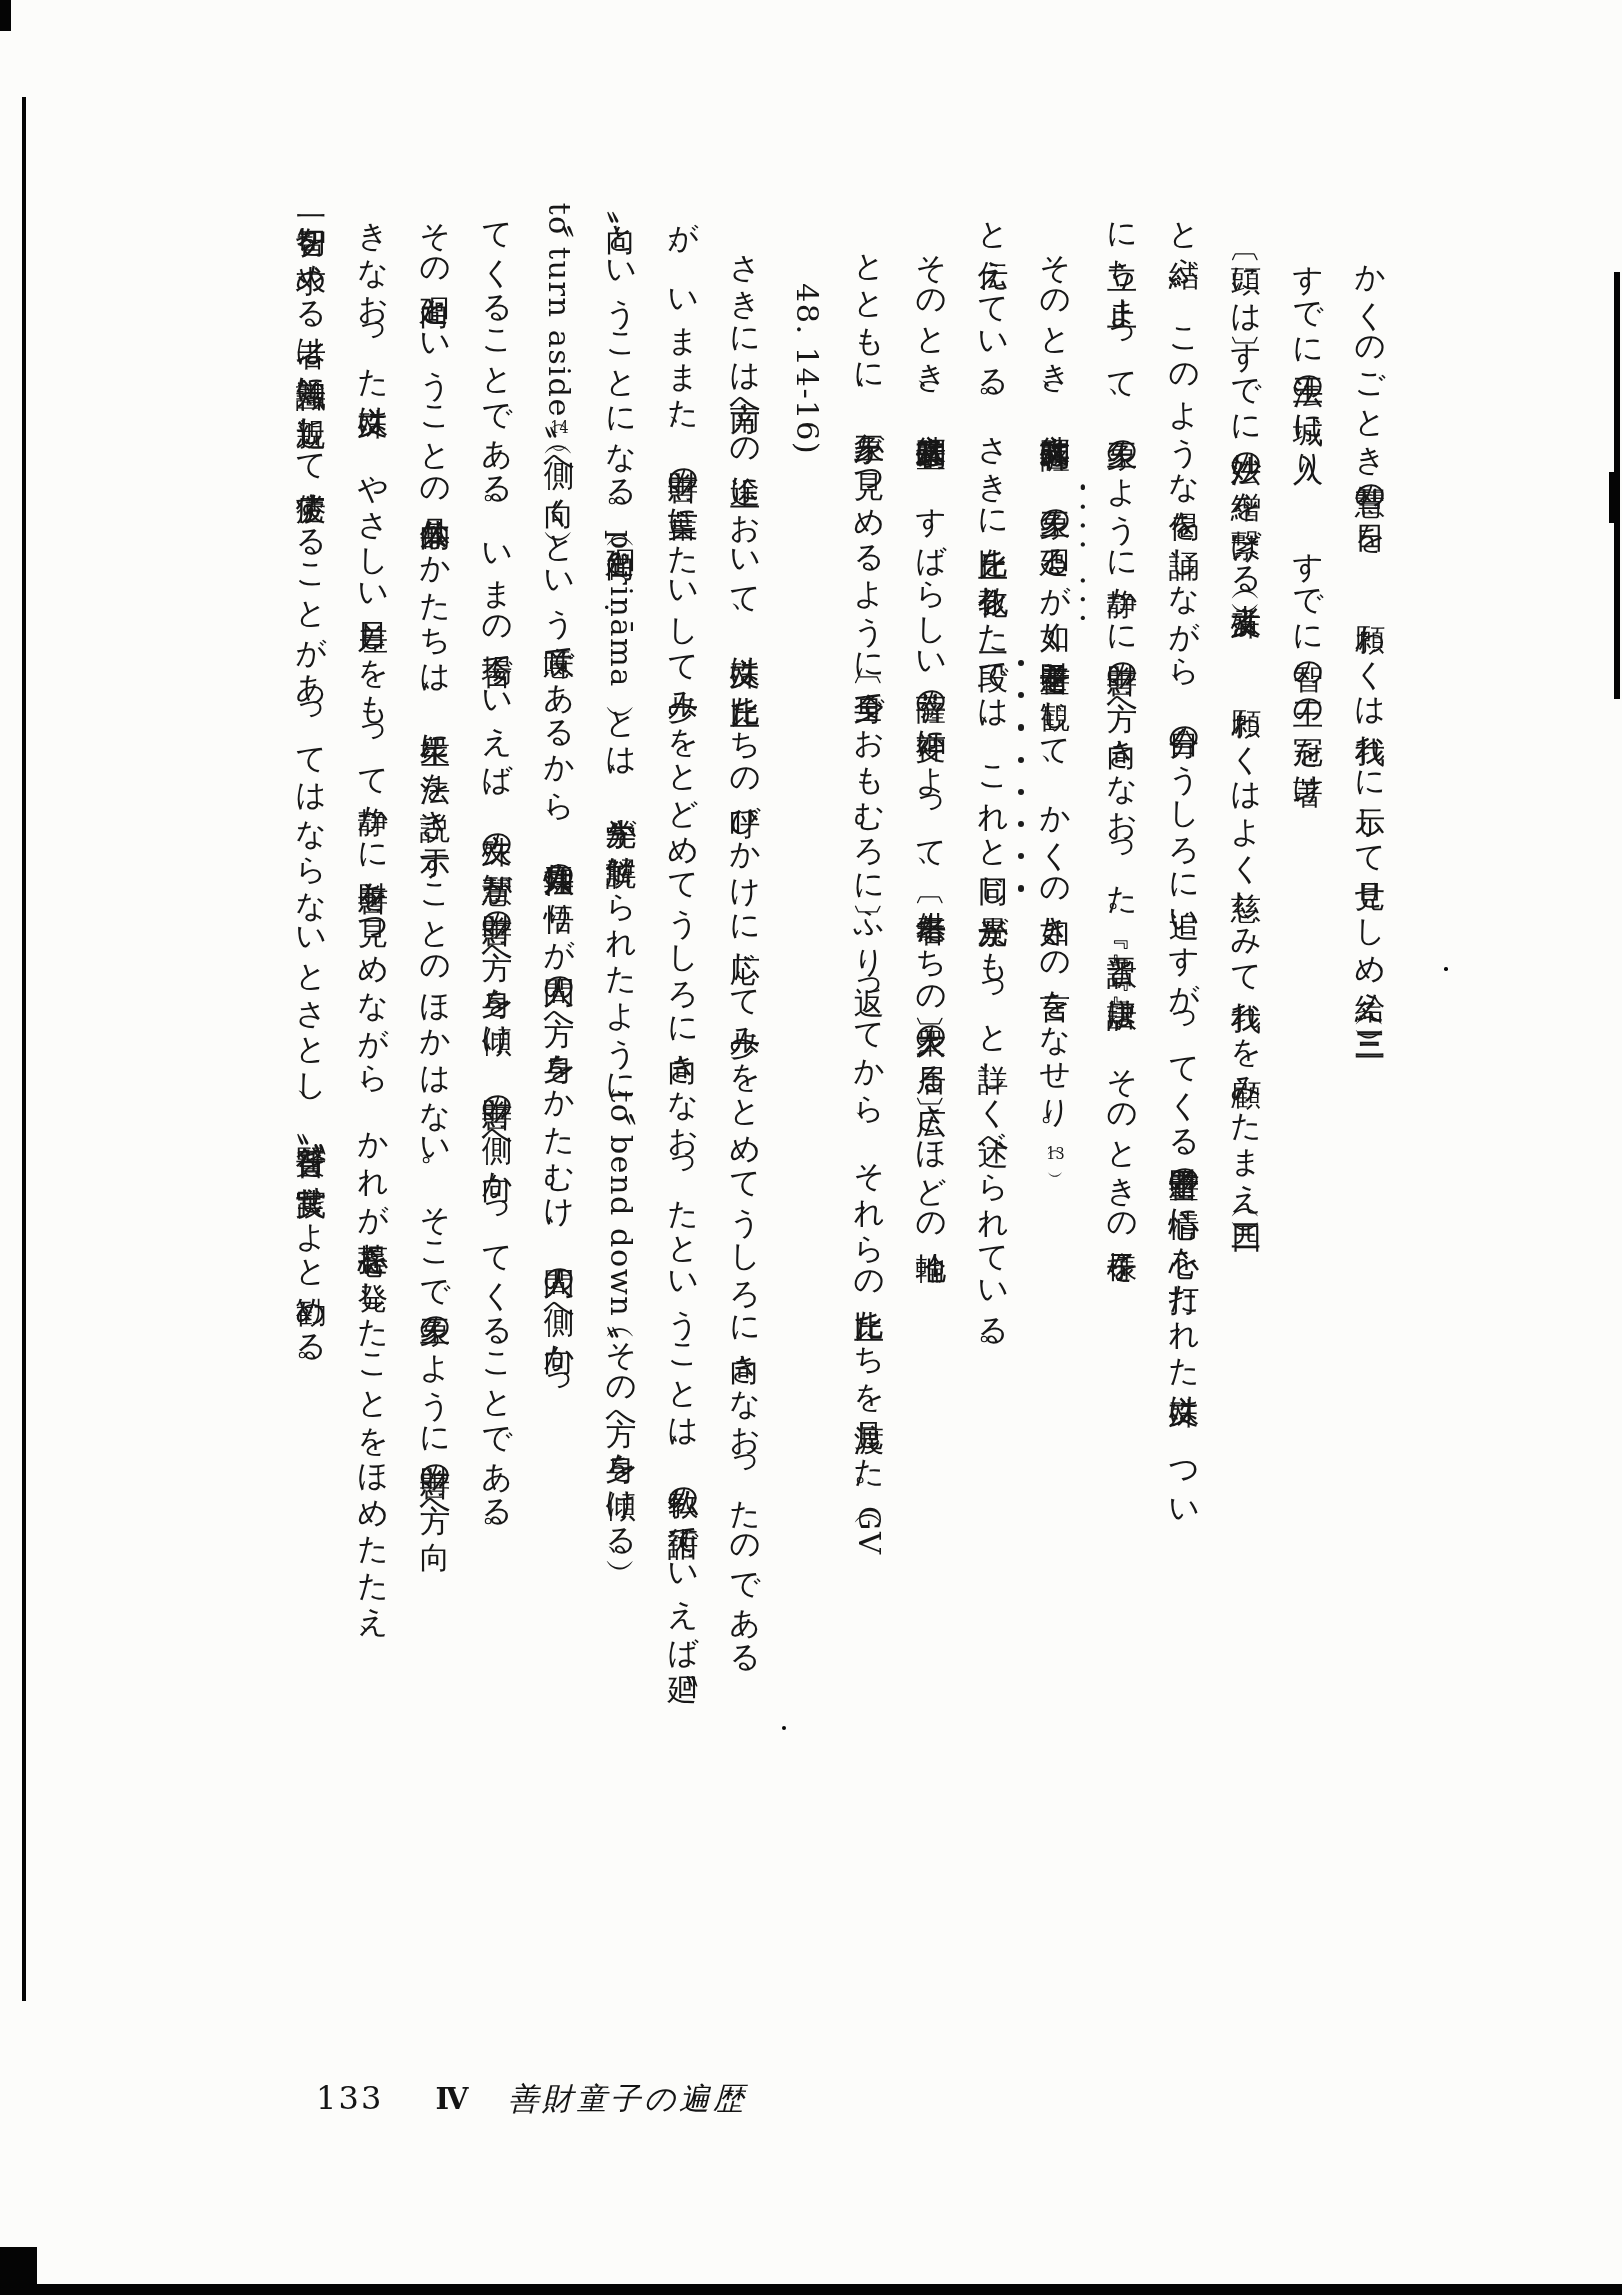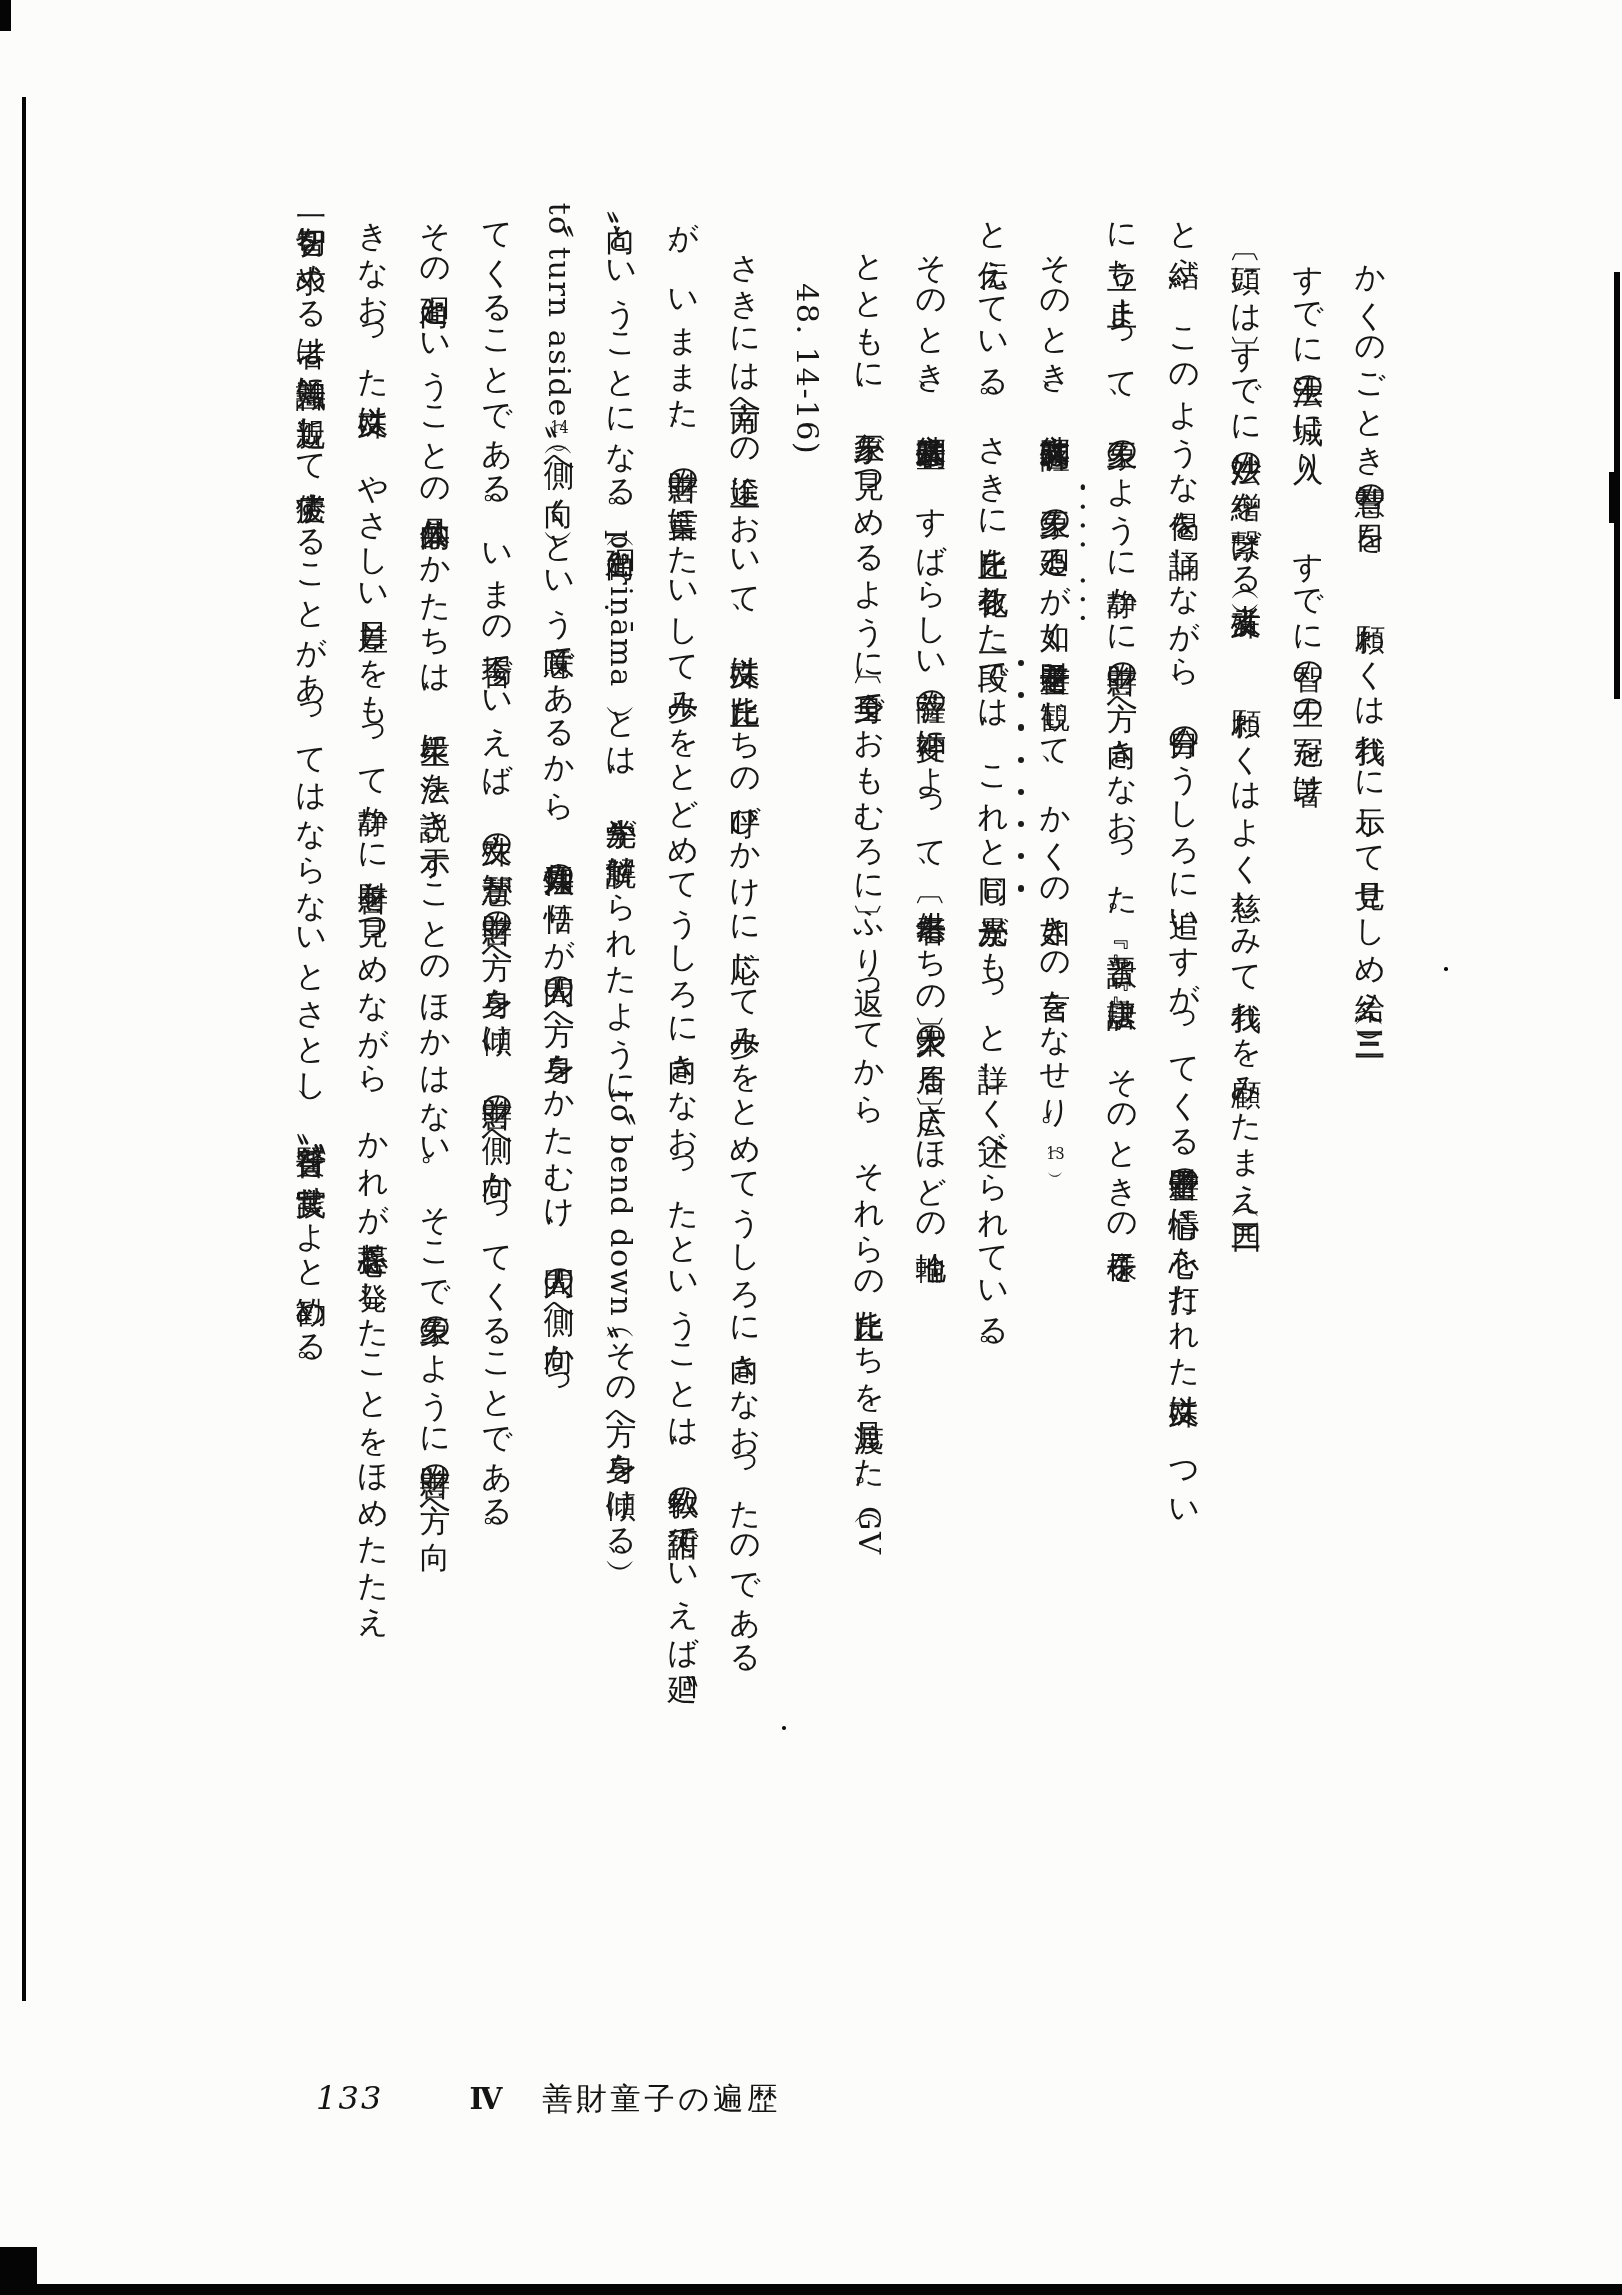--- a/index.html
+++ b/index.html
@@ -77,33 +77,33 @@
   
   #footer {
     position: absolute;
     top: 2079px;
     left: 316px;
     display: flex;
     align-items: baseline;
     color: #141414;
   }
   #footer .pageno {
-    font-style: italic;
     font-size: 32px;
-    margin-right: 86px;
+    margin-right: 52px;
     letter-spacing: 2.1px;
   }
   #footer .numeral {
     font-size: 29px;
     font-weight: bold;
     margin-right: 40px;
   }
   #footer .chapter {
     font-size: 30.5px;
     letter-spacing: 3.5px;
+    font-style: italic;
   }
 
   
   .artifact { position: absolute; background: #050505; }
   #art-left-line    { left: 21.5px;   top: 97px;  width: 4.9px;    height: 1904px; }
   #art-right-line   { left: 1614px; top: 272px;  width: 6.2px;    height: 427px; }
   #art-right-knot   { left: 1609px; top: 472px;  width: 11px;   height: 51px; }
   #art-bottom-band  { left: 0;      top: 2284px; width: 1623px; height: 11.8px; }
   #art-bottom-blob  { left: 0;      top: 2247px; width: 37px;   height: 49px; }
   #art-corner-mark  { left: 0;      top: 0;      width: 11px;   height: 30.5px; }

